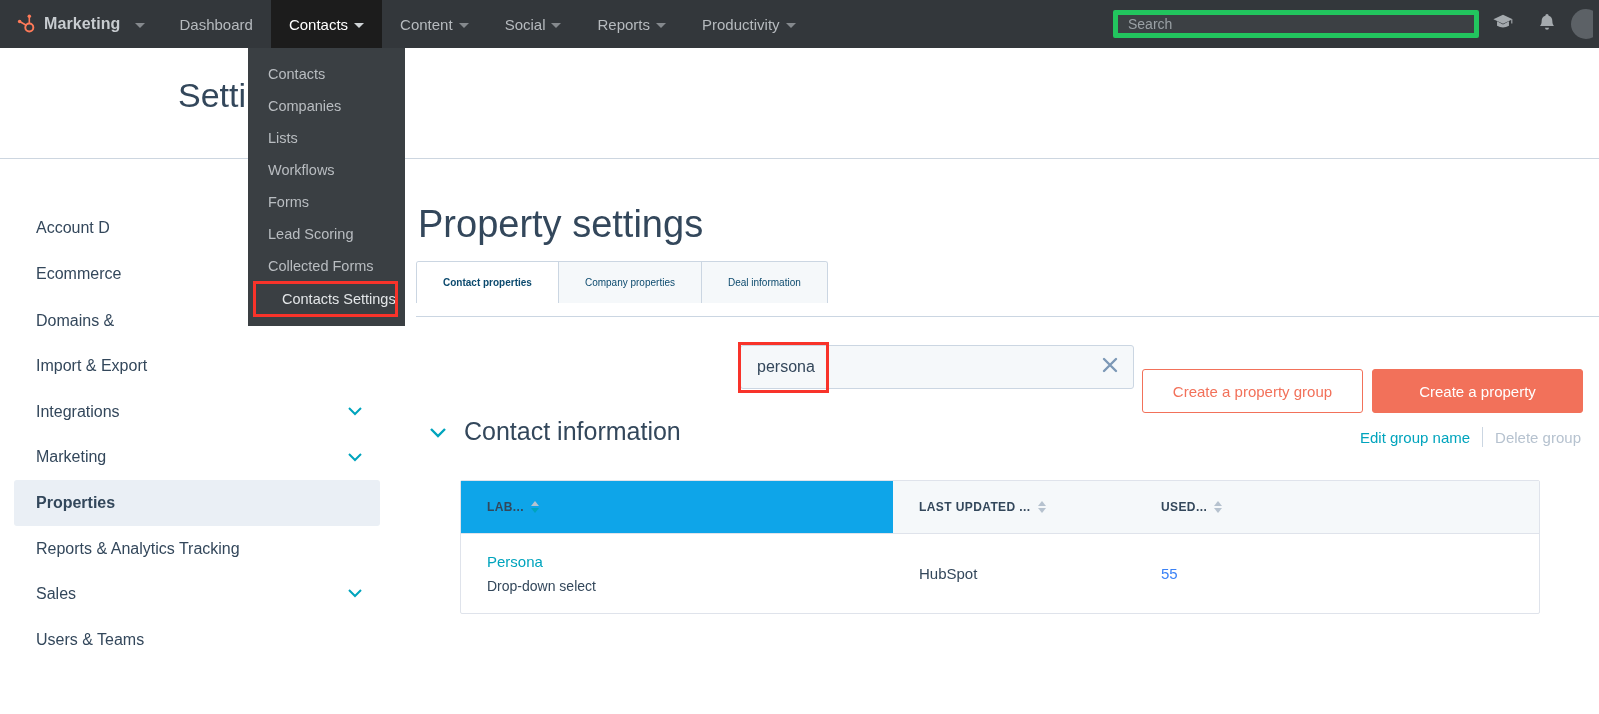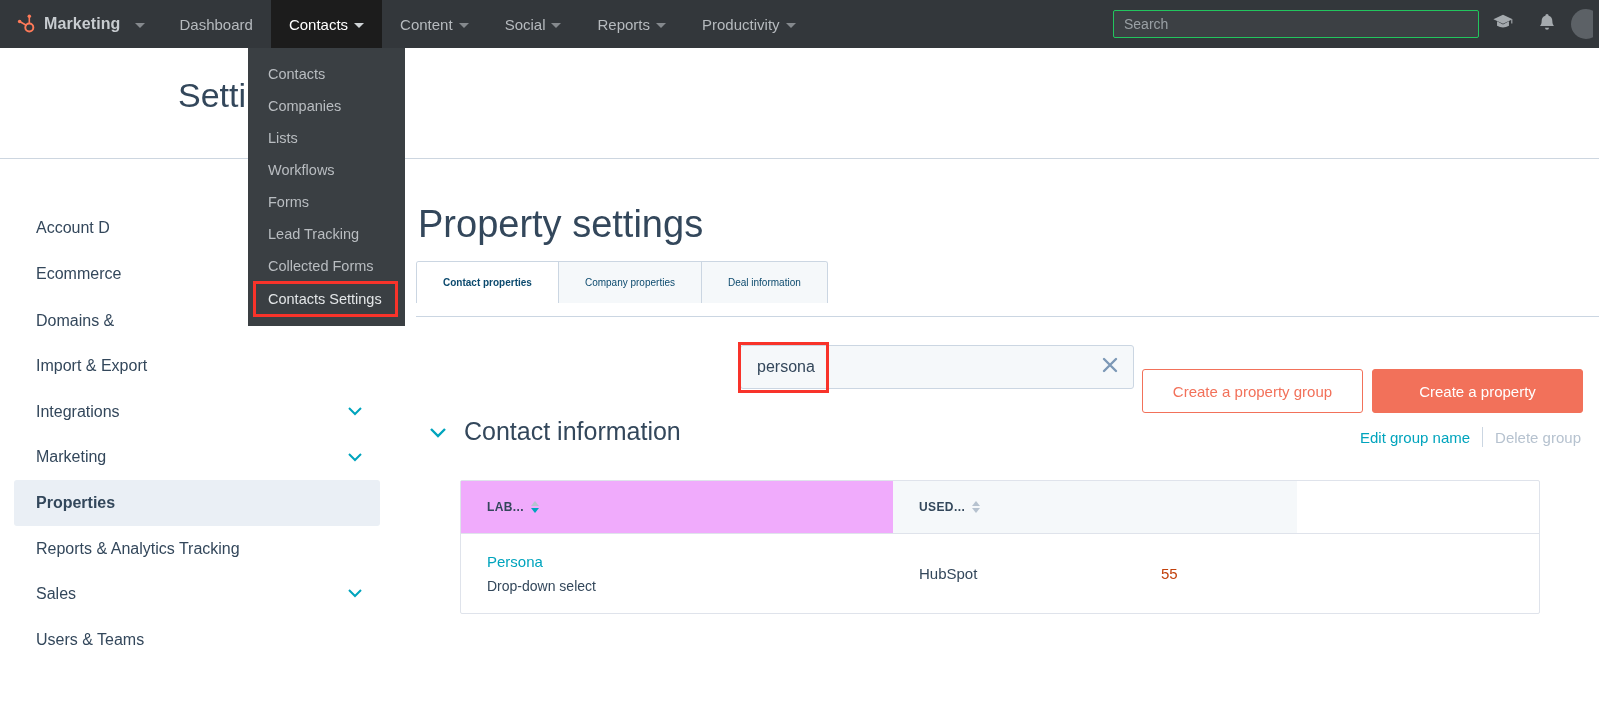--- a/index.html
+++ b/index.html
@@ -47,21 +47,21 @@
     color: #ffffff;
   }
   .nav-item.active .caret { border-top-color: #cfd3d6; }
   .nav-right {
     margin-left: auto; display: flex; align-items: center;
     padding-right: 6px; gap: 4px;
   }
   .topsearch {
     width: 366px; height: 28px;
     background: #3c4044;
-    border: 1px solid #22c55e;
+    border: 5px solid #22c55e;
     border-radius: 2px;
     color: #9aa0a5; font-size: 14px;
     padding: 0 10px;
     outline: none;
     font-family: "Liberation Sans", sans-serif;
   }
   .topsearch::placeholder { color: #9aa0a5; }
   .icon-btn {
     width: 40px; height: 48px;
     display: flex; align-items: center; justify-content: center;
@@ -87,21 +87,21 @@
   }
   .dd-item {
     padding: 8px 0 8px 20px;
     color: #b9bdc1; font-size: 14.5px;
     cursor: pointer; white-space: nowrap;
   }
   .dd-item.boxed {
     position: relative;
     color: #e3e6e8;
     margin: 2px 10px 0 8px;
-    padding: 7px 0 7px 12px;
+    padding: 7px 0 7px 26px;
     outline: 3px solid #f8332a;
   }
 
   
   .page-header {
     position: absolute; top: 48px; left: 0;
     width: 1599px; height: 111px;
     background: #fff;
     border-bottom: 1px solid #cdd6e0;
   }
@@ -258,21 +258,21 @@
     background: #fff;
   }
   .thead { display: flex; height: 52px; }
   .th {
     display: flex; align-items: center;
     font-size: 12px; color: #33475b; font-weight: bold;
     letter-spacing: .4px;
     padding-left: 26px;
     background: #f5f8fa;
   }
-  .th.c1 { width: 432px; background: #f0abfc; }
+  .th.c1 { width: 432px; background: #0ea5e9; }
   .th.c2 { width: 242px; }
   .th.c3 { width: 404px; }
   .sorter {
     display: inline-flex; flex-direction: column;
     margin-left: 7px; gap: 2px;
   }
   .tri-up {
     width: 0; height: 0;
     border-left: 4px solid transparent;
     border-right: 4px solid transparent;
@@ -289,21 +289,21 @@
     display: flex; height: 80px;
     border-top: 1px solid #dfe3eb;
     align-items: center;
   }
   .td { padding-left: 26px; font-size: 15px; color: #33475b; }
   .td.c1 { width: 432px; }
   .td.c2 { width: 242px; }
   .td.c3 { width: 404px; }
   .prop-name { color: #00a4bd; cursor: pointer; display: block; margin-bottom: 7px; }
   .prop-type { color: #33475b; font-size: 14px; }
-  .usedby { color: #c2410c; cursor: pointer; }
+  .usedby { color: #3b82f6; cursor: pointer; }
 </style>
 </head>
 <body>
 
 <div class="topnav">
 
   <div class="brand">
     <span>
       <svg class="sprocket" viewBox="0 0 24 24">
         <circle cx="17.5" cy="15.5" r="4.6" fill="none" stroke="#ff7a59" stroke-width="2.2"></circle>
@@ -367,21 +367,21 @@
     </div>
   </div>
 </div>
 
 <div class="dropdown">
   <div class="dd-item">Contacts</div>
   <div class="dd-item">Companies</div>
   <div class="dd-item">Lists</div>
   <div class="dd-item">Workflows</div>
   <div class="dd-item">Forms</div>
-  <div class="dd-item">Lead Tracking</div>
+  <div class="dd-item">Lead Scoring</div>
   <div class="dd-item">Collected Forms</div>
   <div class="dd-item boxed">Contacts Settings</div>
 </div>
 
 <div class="page-header">
   <div class="page-title">Settings</div>
 </div>
 
 <div class="sidebar">
 
@@ -477,20 +477,27 @@
 
   <div class="table">
     <div class="thead">
       <div class="th c1">
         <span>LAB...</span>
         <span class="sorter asc">
           <span class="tri-up"></span>
           <span class="tri-dn"></span>
         </span>
       </div>
+      <div class="th c2">
+        <span>LAST UPDATED ...</span>
+        <span class="sorter">
+          <span class="tri-up"></span>
+          <span class="tri-dn"></span>
+        </span>
+      </div>
       <div class="th c3">
         <span>USED...</span>
         <span class="sorter">
           <span class="tri-up"></span>
           <span class="tri-dn"></span>
         </span>
       </div>
     </div>
 
     <div class="trow">

